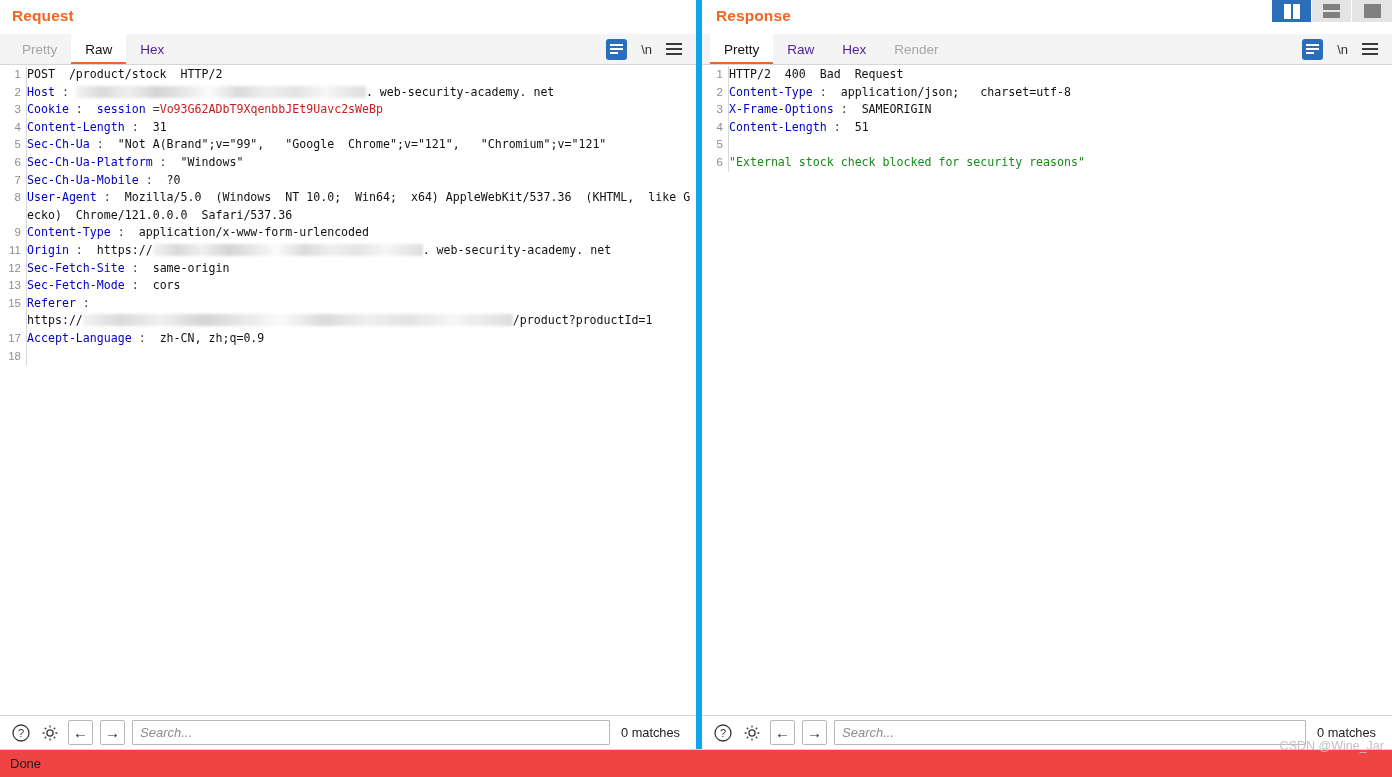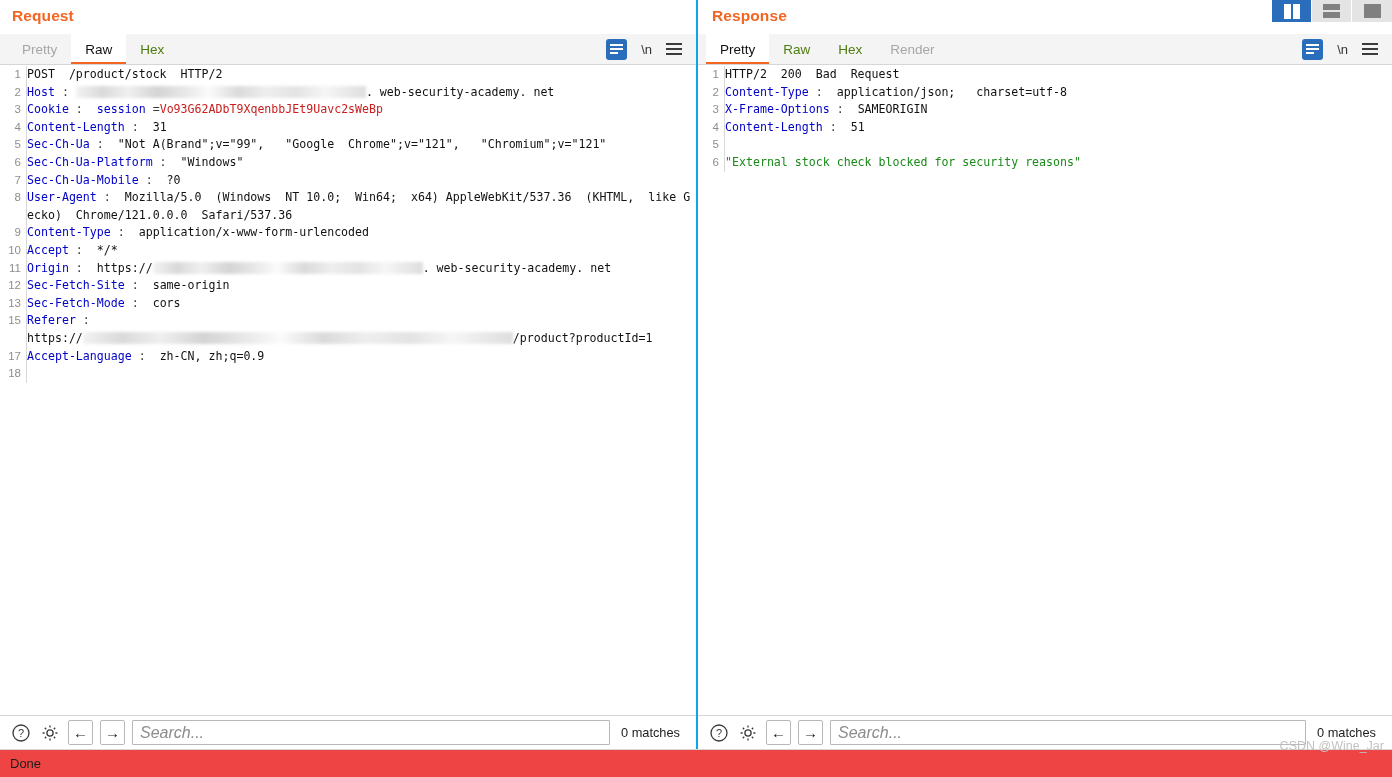--- a/index.html
+++ b/index.html
@@ -46,21 +46,21 @@
   }
 
   
   .pane {
     position: absolute;
     top: 0;
     height: 777px;
     background: #ffffff;
   }
   .pane-request { left: 0; width: 696px; }
-  .pane-response { left: 696px; width: 696px; border-left: 2px solid #0ea5e9; }
+  .pane-response { left: 696px; width: 696px; border-left: 6px solid #0ea5e9; }
 
   .pane-title {
     position: absolute;
     top: 7px; left: 12px;
     font-size: 15.5px;
     font-weight: bold;
     color: #f26522;
     letter-spacing: 0.1px;
   }
   .pane-response .pane-title { left: 14px; }
@@ -73,21 +73,21 @@
     background: #f4f4f4;
     border-bottom: 1px solid #d6d6d6;
     display: flex;
     align-items: stretch;
   }
   .tab {
     position: relative;
     display: flex; align-items: center; justify-content: center;
     padding: 0 14px;
     font-size: 13.5px;
-    color: #4d7c0f;
+    color: #4c1d95;
     background: transparent;
     cursor: pointer;
     user-select: none;
   }
   .tab.first { margin-left: 8px; }
   .tab.active {
     background: #ffffff;
     font-weight: normal;
     color: #111;
   }
@@ -234,21 +234,21 @@
     color: #1c1c1c;
     cursor: pointer;
   }
   .search-input {
     flex: 1 1 auto;
     height: 25px;
     border: 1px solid #b8b8b8;
     border-radius: 1px;
     background: #fff;
     padding: 0 7px;
-    font-size: 16px;
+    font-size: 13px;
     font-family: "Liberation Sans", sans-serif;
     font-style: italic;
     color: #8c8c8c;
     outline: none;
   }
   .search-input::placeholder { color: #8c8c8c; font-style: italic; }
   .matches {
     font-size: 12.8px;
     color: #1c1c1c;
     white-space: nowrap;
@@ -333,21 +333,20 @@
     <div class="editor" id="request-editor">
         <div class="code-line"><span class="ln">1</span><span class="lc"><span class="v">POST  /product/stock  HTTP/2</span></span></div>
         <div class="code-line"><span class="ln">2</span><span class="lc"><span class="k">Host</span><span class="sep"> : </span><span class="blur" style="width: 290px;"></span><span class="v">. web-security-academy. net</span></span></div>
         <div class="code-line"><span class="ln">3</span><span class="lc"><span class="k">Cookie</span><span class="sep"> :  </span><span class="k">session</span><span class="sep"> =</span><span class="val-red">Vo93G62ADbT9XqenbbJEt9Uavc2sWeBp</span></span></div>
         <div class="code-line"><span class="ln">4</span><span class="lc"><span class="k">Content-Length</span><span class="sep"> :  </span><span class="v">31</span></span></div>
         <div class="code-line"><span class="ln">5</span><span class="lc"><span class="k">Sec-Ch-Ua</span><span class="sep"> :  </span><span class="v">"Not A(Brand";v="99",   "Google  Chrome";v="121",   "Chromium";v="121"</span></span></div>
         <div class="code-line"><span class="ln">6</span><span class="lc"><span class="k">Sec-Ch-Ua-Platform</span><span class="sep"> :  </span><span class="v">"Windows"</span></span></div>
         <div class="code-line"><span class="ln">7</span><span class="lc"><span class="k">Sec-Ch-Ua-Mobile</span><span class="sep"> :  </span><span class="v">?0</span></span></div>
         <div class="code-line"><span class="ln">8</span><span class="lc"><span class="k">User-Agent</span><span class="sep"> :  </span><span class="v">Mozilla/5.0  (Windows  NT 10.0;  Win64;  x64) AppleWebKit/537.36  (KHTML,  like Gecko)  Chrome/121.0.0.0  Safari/537.36</span></span></div>
         <div class="code-line"><span class="ln">9</span><span class="lc"><span class="k">Content-Type</span><span class="sep"> :  </span><span class="v">application/x-www-form-urlencoded</span></span></div>
-        <div class="code-line"><span class="ln">10</span><span class="lc"><span class="k">Accept</span><span class="sep"> :  </span><span class="v">*/*</span></span></div>
         <div class="code-line"><span class="ln">11</span><span class="lc"><span class="k">Origin</span><span class="sep"> :  </span><span class="v">https://</span><span class="blur" style="width: 270px;"></span><span class="v">. web-security-academy. net</span></span></div>
         <div class="code-line"><span class="ln">12</span><span class="lc"><span class="k">Sec-Fetch-Site</span><span class="sep"> :  </span><span class="v">same-origin</span></span></div>
         <div class="code-line"><span class="ln">13</span><span class="lc"><span class="k">Sec-Fetch-Mode</span><span class="sep"> :  </span><span class="v">cors</span></span></div>
         <div class="code-line"><span class="ln">15</span><span class="lc"><span class="k">Referer</span><span class="sep"> :
 </span><span class="v">https://</span><span class="blur" style="width: 430px;"></span><span class="v">/product?productId=1</span></span></div>
         <div class="code-line"><span class="ln">17</span><span class="lc"><span class="k">Accept-Language</span><span class="sep"> :  </span><span class="v">zh-CN, zh;q=0.9</span></span></div>
         <div class="code-line"><span class="ln">18</span><span class="lc"><span class="v"></span></span></div>
       </div>
 
     <div class="searchbar">
@@ -390,21 +389,21 @@
             <span class="burger">
               <i></i>
               <i></i>
               <i></i>
             </span>
           </span>
       </div>
     </div>
 
     <div class="editor" id="response-editor">
-        <div class="code-line"><span class="ln">1</span><span class="lc"><span class="v">HTTP/2  200  Bad  Request</span></span></div>
+        <div class="code-line"><span class="ln">1</span><span class="lc"><span class="v">HTTP/2  400  Bad  Request</span></span></div>
         <div class="code-line"><span class="ln">2</span><span class="lc"><span class="k">Content-Type</span><span class="sep"> :  </span><span class="v">application/json;   charset=utf-8</span></span></div>
         <div class="code-line"><span class="ln">3</span><span class="lc"><span class="k">X-Frame-Options</span><span class="sep"> :  </span><span class="v">SAMEORIGIN</span></span></div>
         <div class="code-line"><span class="ln">4</span><span class="lc"><span class="k">Content-Length</span><span class="sep"> :  </span><span class="v">51</span></span></div>
         <div class="code-line"><span class="ln">5</span><span class="lc"><span class="v"></span></span></div>
         <div class="code-line"><span class="ln">6</span><span class="lc"><span class="str-green">"External stock check blocked for security reasons"</span></span></div>
       </div>
 
     <div class="searchbar">
       <span class="icon-btn">
         <svg width="18" height="18" viewBox="0 0 18 18">

